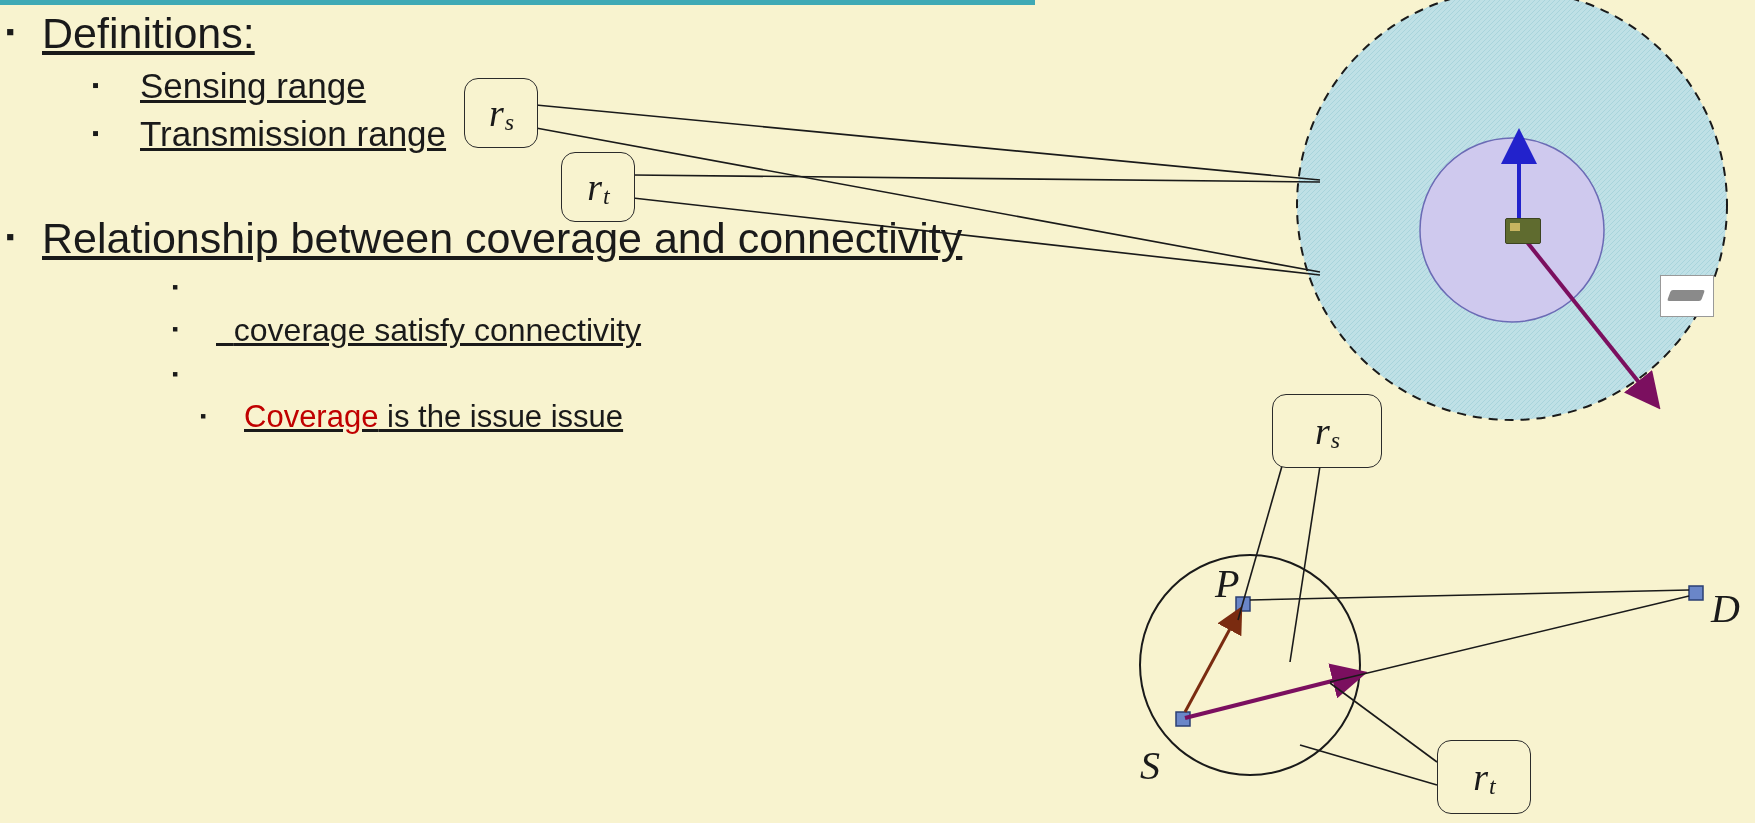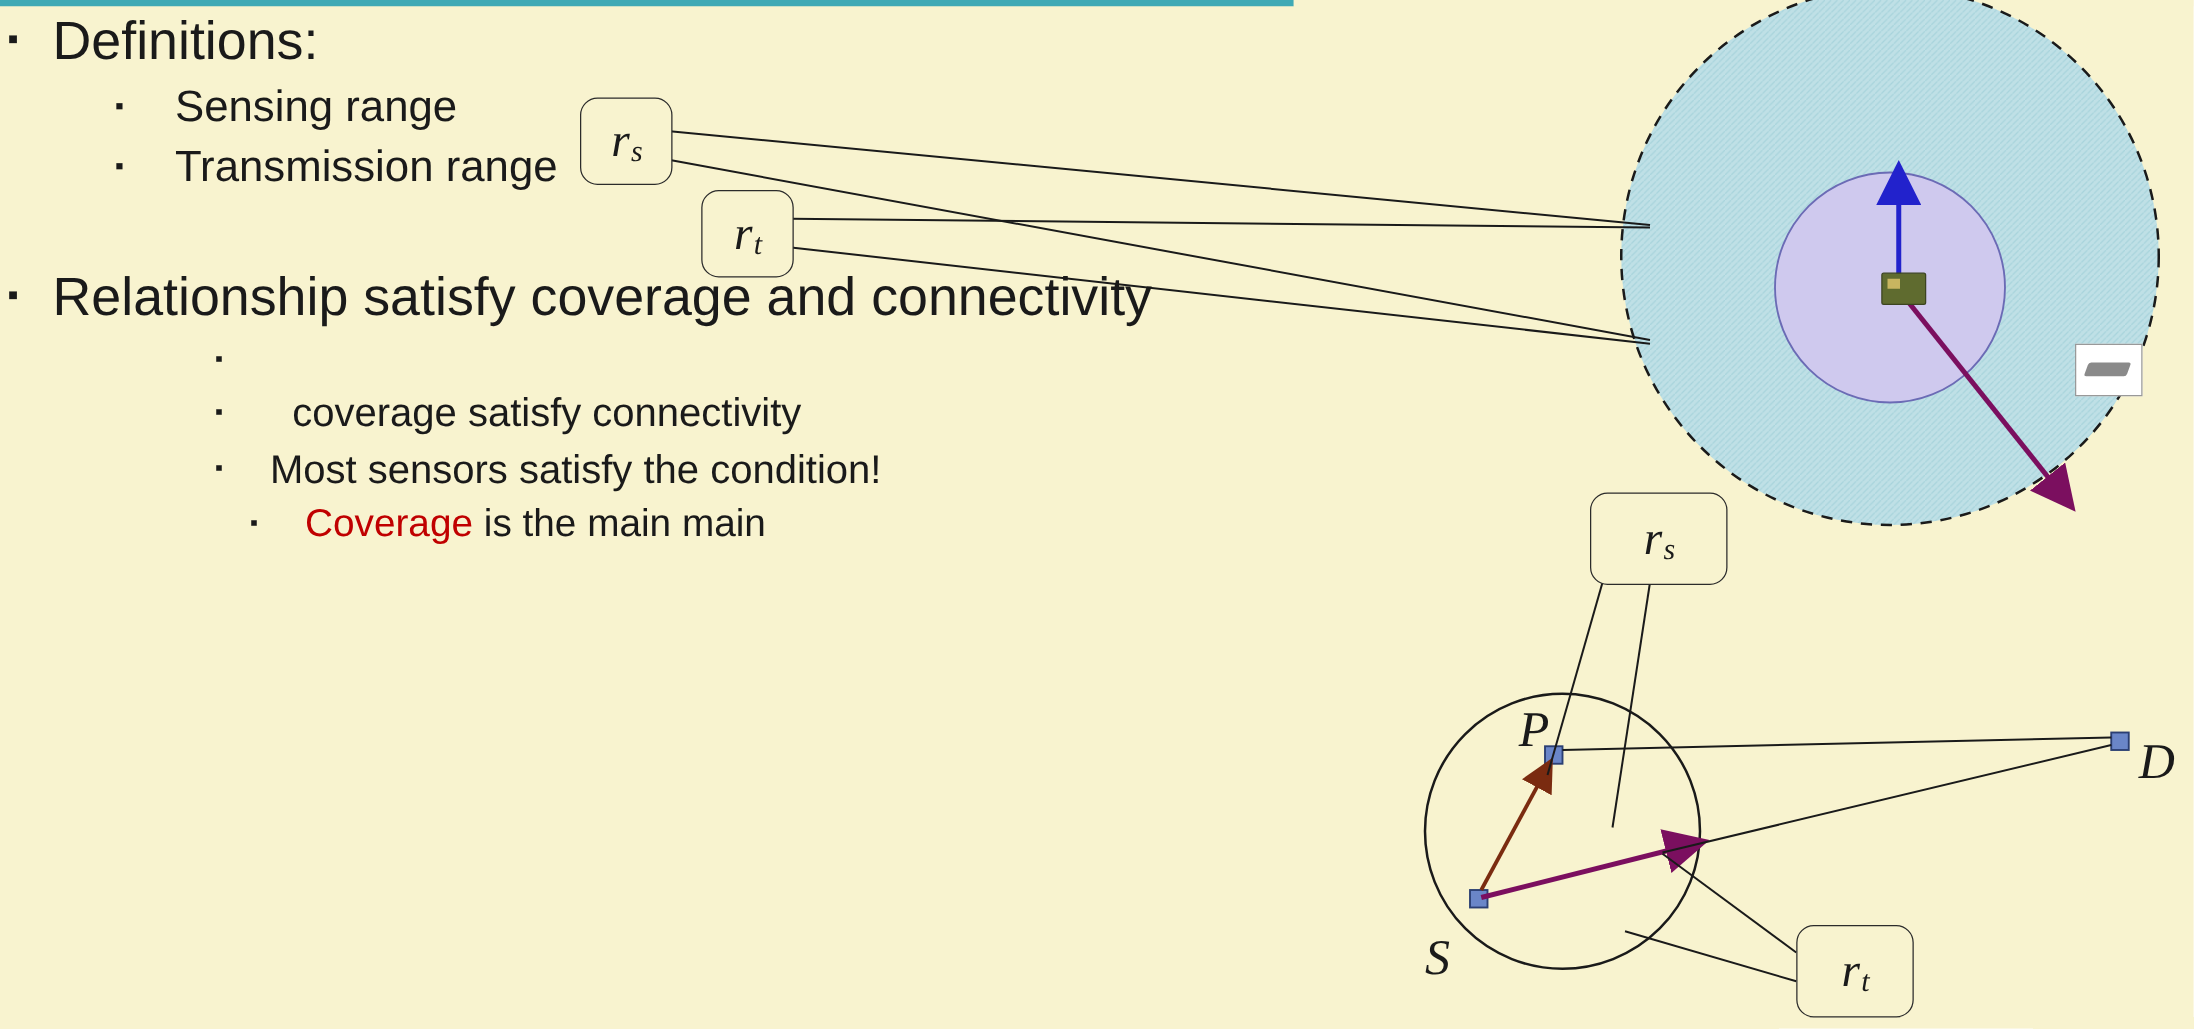--- a/index.html
+++ b/index.html
@@ -75,21 +75,21 @@
     padding-left: 172px;
   }
   .lvl3 .marker {
     width: 44px;
     flex: 0 0 44px;
     font-size: 18px;
     line-height: 2.0;
   }
   .spacer { height: 52px; }
   .red { color: #c00000; }
-  .txt { white-space: pre-wrap; }
+  .txt { white-space: pre-wrap; text-decoration: underline; }
 
   
   .callout {
     position: absolute;
     border: 1.5px solid #2b2b2b;
     border-radius: 14px;
     background: #f8f3cf;
     font-family: "Liberation Serif", serif;
     font-style: italic;
     display: flex;
@@ -191,40 +191,39 @@
 
     <div class="lvl2">
       <span class="marker">▪</span>
       <span class="txt">Transmission range</span>
     </div>
 
     <div class="spacer"></div>
 
     <div class="lvl1">
       <span class="marker">▪</span>
-      <span class="txt">Relationship satisfy coverage and connectivity</span>
+      <span class="txt">Relationship between coverage and connectivity</span>
     </div>
 
     <div class="lvl3">
       <span class="marker">▪</span>
     </div>
 
     <div class="lvl3">
       <span class="marker">▪</span>
       <span class="txt">  coverage satisfy connectivity</span>
     </div>
 
     <div class="lvl3">
       <span class="marker">▪</span>
-      <span class="txt">Most sensors satisfy the condition!</span>
     </div>
 
     <div class="lvl3" style="padding-left:200px; font-size:31px;">
       <span class="marker">▪</span>
-      <span class="txt"><span class="red">Coverage</span><span> is the main main</span></span>
+      <span class="txt"><span class="red">Coverage</span><span> is the issue issue</span></span>
     </div>
 
   </div>
 
   <svg class="overlay" viewBox="0 0 1755 823">
     <defs>
       <marker id="arrowBlue" markerWidth="9" markerHeight="9" refX="6" refY="4.5" orient="auto">
         <path d="M0,0 L9,4.5 L0,9 z" fill="#2222cc"></path>
       </marker>
       <marker id="arrowPurple" markerWidth="9" markerHeight="9" refX="6" refY="4.5" orient="auto">

